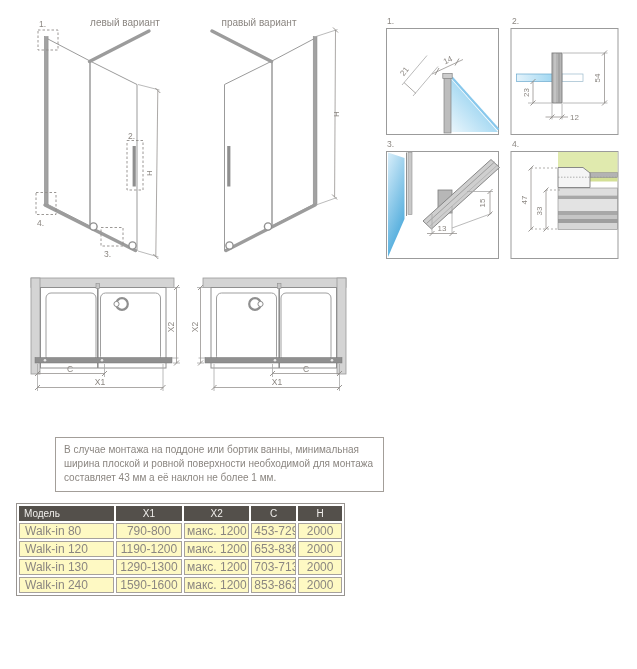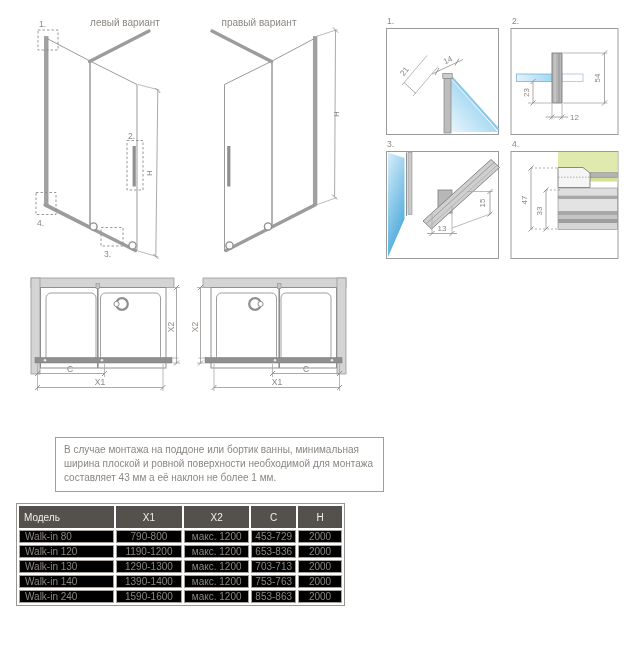--- a/index.html
+++ b/index.html
@@ -25,26 +25,26 @@
     box-sizing:border-box; border:1px solid #a39e99; background:#ffffff;
     padding:5px 8px; color:#8b8681; font-size:10px; line-height:1.42;margin-left:39px;
   }
   table.spec {
     position:absolute; left:16px; top:503px; width:329px;
     border-collapse:separate; border-spacing:2px; background:#ffffff;
     border:1px solid #989490; table-layout:fixed;
   }
   table.spec th {
     background:#54504b; color:#f1efec; font-weight:normal; font-size:10px;
-    height:22px; padding:0; text-align:center; overflow:hidden;
+    height:15px; padding:0; text-align:center; overflow:hidden;
   }
   table.spec th.model { text-align:left; padding-left:5px; }
   table.spec td {
-    border:1px solid #a6a19c; color:#8b8681; font-size:10px; text-align:center;
-    height:10px; padding:0 2px; white-space:nowrap; overflow:hidden; background:#000000;
+    border:1px solid #a6a19c; color:#8b8681; font-size:12px; text-align:center;
+    height:10px; padding:0 2px; white-space:nowrap; overflow:hidden; background:#fef9c3;
   }
   table.spec td.model { text-align:left; padding-left:5px; }
 </style>
 </head>
 <body>
 
 <div class="page">
 
   <svg class="drawings" width="637" height="420" viewBox="0 0 637 420">
     <defs>
@@ -316,27 +316,20 @@
         <td>2000</td>
       </tr>
       <tr>
         <td class="model">Walk-in 130</td>
         <td>1290-1300</td>
         <td>макс. 1200</td>
         <td>703-713</td>
         <td>2000</td>
       </tr>
       <tr>
-        <td class="model">Walk-in 140</td>
-        <td>1390-1400</td>
-        <td>макс. 1200</td>
-        <td>753-763</td>
-        <td>2000</td>
-      </tr>
-      <tr>
         <td class="model">Walk-in 240</td>
         <td>1590-1600</td>
         <td>макс. 1200</td>
         <td>853-863</td>
         <td>2000</td>
       </tr>
     </tbody>
   </table>
 
 </div>

